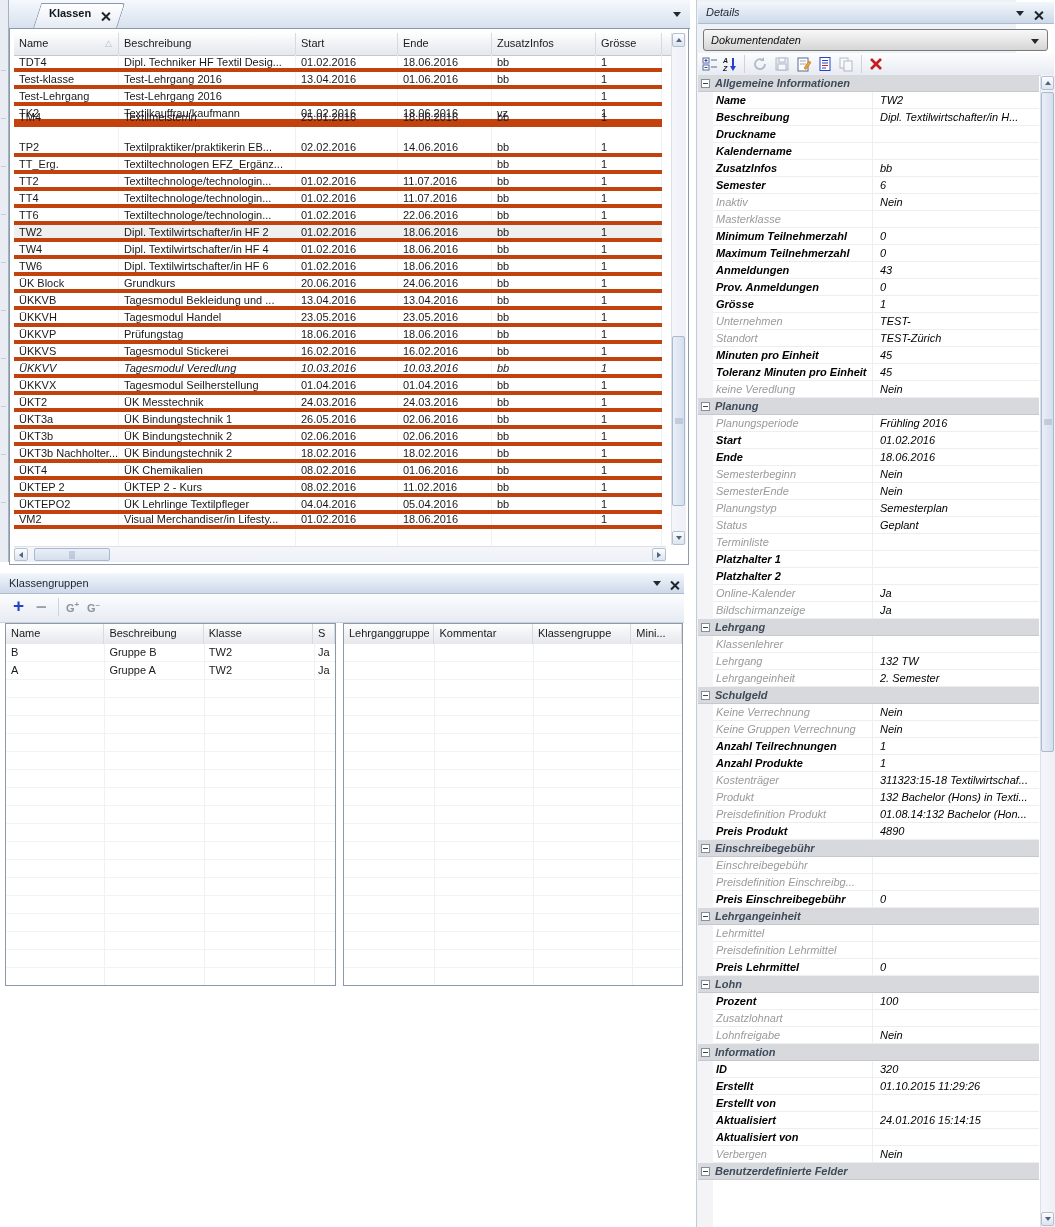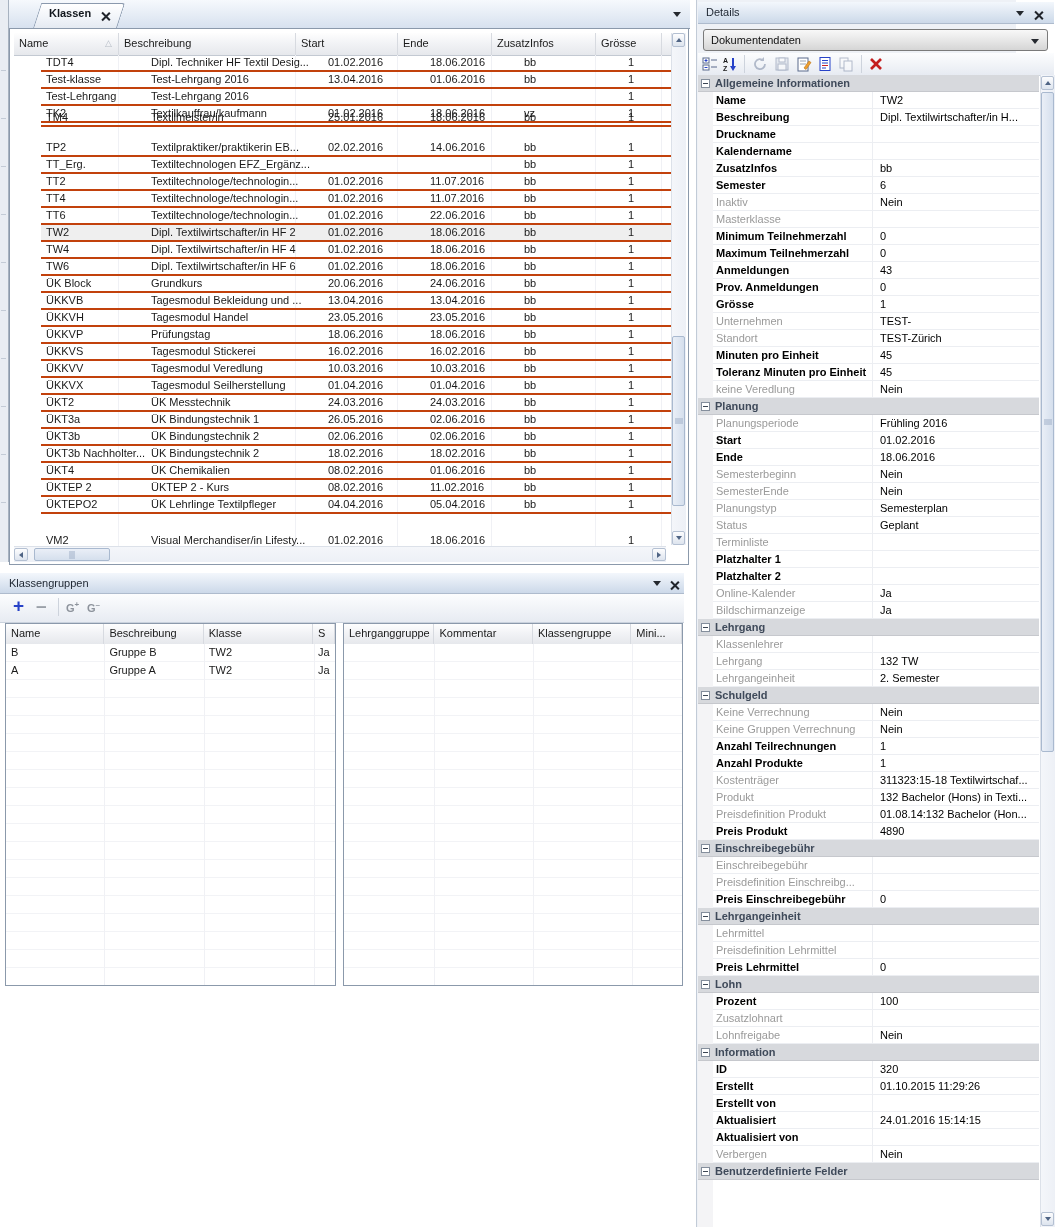--- a/index.html
+++ b/index.html
@@ -31,21 +31,21 @@
 
   
   #klassen-panel{left:9px;top:28px;width:678px;height:535px;background:#fff;border:1px solid #8b99ab;}
   #kl-header{position:absolute;left:4px;top:4px;width:658px;height:22px;display:flex;border-bottom:1px solid #c3c9d2;}
   .kl-hcell{box-sizing:border-box;height:22px;padding:4px 0 0 5px;
             background:linear-gradient(#fefefe,#f2f3f6 45%,#e6e8ec);
             border-right:1px solid #d7dae0;white-space:nowrap;overflow:hidden;position:relative;}
   .sort-glyph{position:absolute;right:6px;top:5px;font-size:9px;color:#b6bcc6;}
   #kl-rows{position:absolute;left:4px;top:26px;width:658px;height:492px;overflow:hidden;}
   .vline{position:absolute;top:0;bottom:0;width:1px;background:#f0f1f5;}
-  .kl-row{position:absolute;left:0;width:648px;height:17px;display:flex;box-sizing:border-box;border-bottom:2px solid #c2410c;margin-left:27px;}
+  .kl-row{position:absolute;left:0;width:648px;height:17px;display:flex;box-sizing:border-box;border-bottom:4px solid #c2410c;}
   .kl-row.sel{background:#efefef;}
   .kl-cell{box-sizing:border-box;height:16px;padding:1px 0 0 5px;white-space:nowrap;overflow:hidden;}
   .sb-btn{position:absolute;box-sizing:border-box;background:linear-gradient(#fdfdfe,#dde4ee);
           border:1px solid #b4c0d2;border-radius:2px;display:flex;align-items:center;justify-content:center;}
   .sb-thumb{position:absolute;box-sizing:border-box;background:linear-gradient(to right,#eaeff7,#d5dfed);
             border:1px solid #a9b9cf;border-radius:2px;}
   .sb-thumb.h{background:linear-gradient(#eaeff7,#d5dfed);}
   .grip-h{position:absolute;left:50%;top:50%;transform:translate(-50%,-50%);display:flex;flex-direction:column;gap:1px;}
   .grip-h i{width:8px;height:1px;background:#9fb0c8;display:block;}
   .grip-v{position:absolute;left:50%;top:50%;transform:translate(-50%,-50%);display:flex;gap:1px;}
@@ -67,21 +67,21 @@
   .kg-header{position:absolute;left:0;top:0;right:0;height:20px;display:flex;border-bottom:1px solid #c3c9d2;}
   .kg-hcell{box-sizing:border-box;height:20px;padding:3px 0 0 5px;
             background:linear-gradient(#fefefe,#f2f3f6 45%,#e6e8ec);
             border-right:1px solid #d7dae0;white-space:nowrap;overflow:hidden;}
   .kg-rows{position:absolute;left:0;top:20px;right:0;bottom:0;overflow:hidden;
            background:repeating-linear-gradient(to bottom,#ffffff 0 17px,#f2f3f6 17px 18px);}
   .kg-row{position:absolute;left:0;right:0;height:18px;display:flex;}
   .kg-cell{box-sizing:border-box;height:17px;padding:2px 0 0 5px;white-space:nowrap;overflow:hidden;}
 
   
-  #details-panel{left:696px;top:0;width:320px;height:1227px;background:#eef1f6;border-left:1px solid #c2cbd7;box-sizing:border-box;}
+  #details-panel{left:696px;top:0;width:320px;height:1227px;background:#eef1f6;border-left:1px solid #c2cbd7;box-sizing:border-box;font-style:italic;}
   #details-header{position:absolute;left:1px;top:2px;width:356px;height:22px;
                   background:linear-gradient(#f3f7fc,#ccd9e9);border-bottom:1px solid #aebbcd;
                   padding:4px 0 0 8px;box-sizing:border-box;color:#1d2530;}
   #details-select{position:absolute;left:6px;top:29px;width:345px;height:22px;box-sizing:border-box;
                   border:1px solid #7a7a7a;border-radius:3px;
                   background:linear-gradient(#f8f8f8,#e4e4e4 60%,#d5d5d5);
                   padding:4px 0 0 7px;color:#101010;}
   #details-toolbar{position:absolute;left:1px;top:53px;width:356px;height:22px;
                    background:linear-gradient(#fcfdfe,#e7ebf2);border-bottom:1px solid #cad2dd;}
   .dt-icon{position:absolute;top:3px;width:16px;height:16px;}
@@ -284,21 +284,21 @@
           <div class="kl-cell" style="width: 66px;">1</div>
         </div>
         <div class="kl-row" style="top: 289px;">
           <div class="kl-cell" style="width: 105px;">ÜKKVS</div>
           <div class="kl-cell" style="width: 177px;">Tagesmodul Stickerei</div>
           <div class="kl-cell" style="width: 102px;">16.02.2016</div>
           <div class="kl-cell" style="width: 94px;">16.02.2016</div>
           <div class="kl-cell" style="width: 104px;">bb</div>
           <div class="kl-cell" style="width: 66px;">1</div>
         </div>
-        <div class="kl-row" style="top: 306px;">
+        <div class="kl-row" style="top: 306px; font-style: italic;">
           <div class="kl-cell" style="width: 105px;">ÜKKVV</div>
           <div class="kl-cell" style="width: 177px;">Tagesmodul Veredlung</div>
           <div class="kl-cell" style="width: 102px;">10.03.2016</div>
           <div class="kl-cell" style="width: 94px;">10.03.2016</div>
           <div class="kl-cell" style="width: 104px;">bb</div>
           <div class="kl-cell" style="width: 66px;">1</div>
         </div>
         <div class="kl-row" style="top: 323px;">
           <div class="kl-cell" style="width: 105px;">ÜKKVX</div>
           <div class="kl-cell" style="width: 177px;">Tagesmodul Seilherstellung</div>
@@ -356,21 +356,21 @@
           <div class="kl-cell" style="width: 66px;">1</div>
         </div>
         <div class="kl-row" style="top: 442px;">
           <div class="kl-cell" style="width: 105px;">ÜKTEPO2</div>
           <div class="kl-cell" style="width: 177px;">ÜK Lehrlinge Textilpfleger</div>
           <div class="kl-cell" style="width: 102px;">04.04.2016</div>
           <div class="kl-cell" style="width: 94px;">05.04.2016</div>
           <div class="kl-cell" style="width: 104px;">bb</div>
           <div class="kl-cell" style="width: 66px;">1</div>
         </div>
-        <div class="kl-row" style="top: 478px; justify-content: center;">
+        <div class="kl-row" style="top: 457px; justify-content: center;">
           <div class="kl-cell" style="width: 105px;">VM2</div>
           <div class="kl-cell" style="width: 177px;">Visual Merchandiser/in Lifesty...</div>
           <div class="kl-cell" style="width: 102px;">01.02.2016</div>
           <div class="kl-cell" style="width: 94px;">18.06.2016</div>
           <div class="kl-cell" style="width: 104px;"></div>
           <div class="kl-cell" style="width: 66px;">1</div>
         </div>
       </div>
 
     <div class="abs" style="left:661px;top:4px;width:14px;height:512px;background:linear-gradient(to right,#f4f6fa,#edf0f6);border-left:1px solid #dce1e9;">

